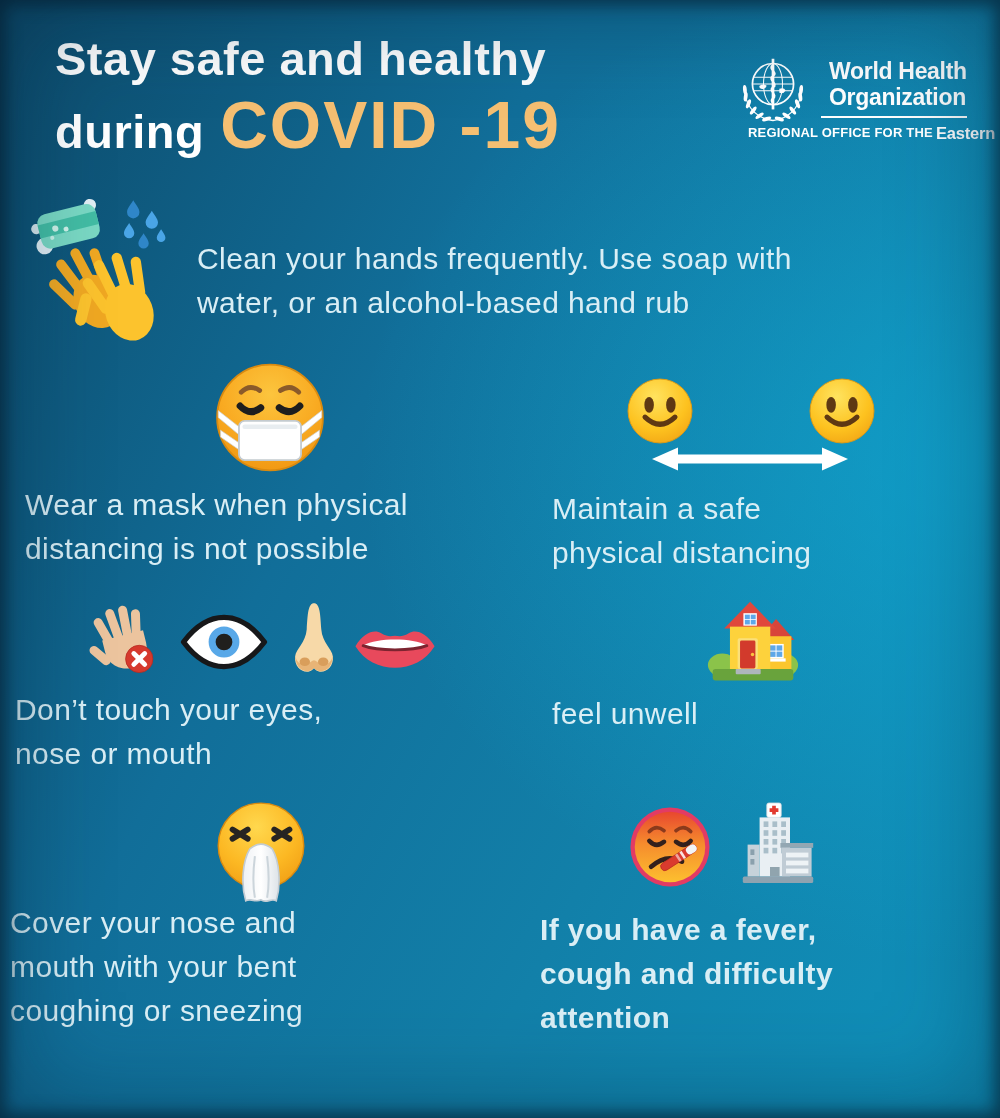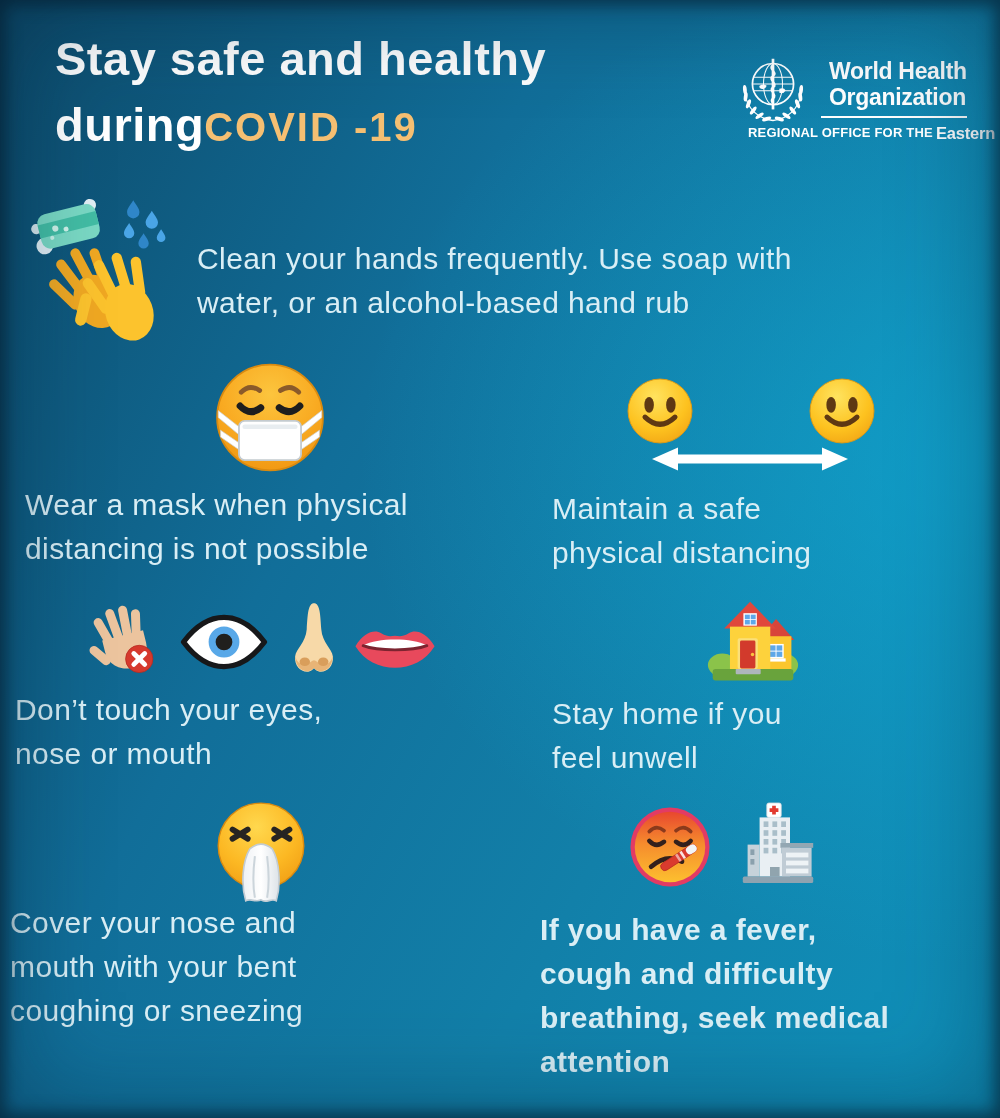--- a/index.html
+++ b/index.html
@@ -17,21 +17,21 @@
     box-shadow:
       inset 0 0 16px 5px rgba(4,28,44,.65),
       inset 0 0 90px 18px rgba(6,40,62,.38);
   }
   
   .title{
     position:absolute;left:55px;top:26px;margin:0;
     color:#fff;font-weight:700;font-size:47px;letter-spacing:.5px;
   }
   .t-line{display:block;height:66px;line-height:66px;white-space:nowrap;}
-  .covid{font-size:40px;letter-spacing:2px;margin-left:0;color:#f5bf72;}
+  .covid{font-size:66px;letter-spacing:2px;margin-left:16px;color:#f5bf72;}
   .who{position:absolute;left:733px;top:54px;width:245px;height:100px;color:#fff;}
   .who-emblem{position:absolute;left:0;top:0;width:80px;height:76px;}
   .who-names{
     position:absolute;left:88px;top:4px;
     font-size:23px;font-weight:700;line-height:26px;letter-spacing:-.3px;white-space:nowrap;margin-left:8px;
   }
   .who-rule{position:absolute;left:88px;top:62px;width:146px;height:2px;background:#fff;}
   .who-office{position:absolute;left:2px;top:70px;width:245px;white-space:nowrap;}
   .office-prefix{font-size:13px;font-weight:700;letter-spacing:.2px;vertical-align:2px;padding-left:13px;}
   .office-region{font-size:16.5px;font-weight:700;margin-left:3px;letter-spacing:-.2px;}
@@ -268,21 +268,20 @@
     <rect x="47.6" y="21.5" width="5.2" height="4.7" fill="#5fa8e8"></rect>
     <rect x="41.5" y="27" width="5.2" height="4.7" fill="#5fa8e8"></rect>
     <rect x="47.6" y="27" width="5.2" height="4.7" fill="#5fa8e8"></rect>
     <rect x="34" y="46" width="21" height="32" rx="2" fill="#fbe07a"></rect>
     <rect x="36.5" y="48.5" width="16" height="29" rx="1.5" fill="#d23a2c"></rect>
     <circle cx="49.5" cy="63" r="1.8" fill="#f9c440"></circle>
     <rect x="8" y="78" width="84" height="12" rx="3" fill="#69a33c"></rect>
     <rect x="32" y="78" width="26" height="5.5" rx="1" fill="#aeb6bb"></rect>
   </svg>
   <p class="tip-text tt-center text-home">
-    <span>Stay home if you</span>
     <span>feel unwell</span>
   </p>
 
   <svg class="icon-sneeze" viewBox="0 0 110 110">
     <defs>
       <radialGradient id="gSneeze" cx="45%" cy="28%" r="82%">
         <stop offset="0%" stop-color="#ffd84e"></stop>
         <stop offset="58%" stop-color="#fcb823"></stop>
         <stop offset="100%" stop-color="#ef9a12"></stop>
       </radialGradient>
@@ -352,17 +351,16 @@
     <rect x="55" y="62" width="37" height="36" fill="#c0ccd5"></rect>
     <rect x="60" y="68" width="28" height="6" fill="#eef3f6"></rect>
     <rect x="60" y="78" width="28" height="6" fill="#eef3f6"></rect>
     <rect x="60" y="88" width="28" height="6" fill="#eef3f6"></rect>
     <rect x="40" y="86" width="12" height="12" fill="#90a4ae"></rect>
     <rect x="6" y="98" width="88" height="8" rx="2" fill="#8fa3b0"></rect>
   </svg>
   <p class="tip-text tt-center text-fever">
     <span>If you have a fever,</span>
     <span>cough and difficulty</span>
-    <span>breathing, seek medical</span>
     <span>attention</span>
   </p>
 
 </div>
 
 </body></html>

